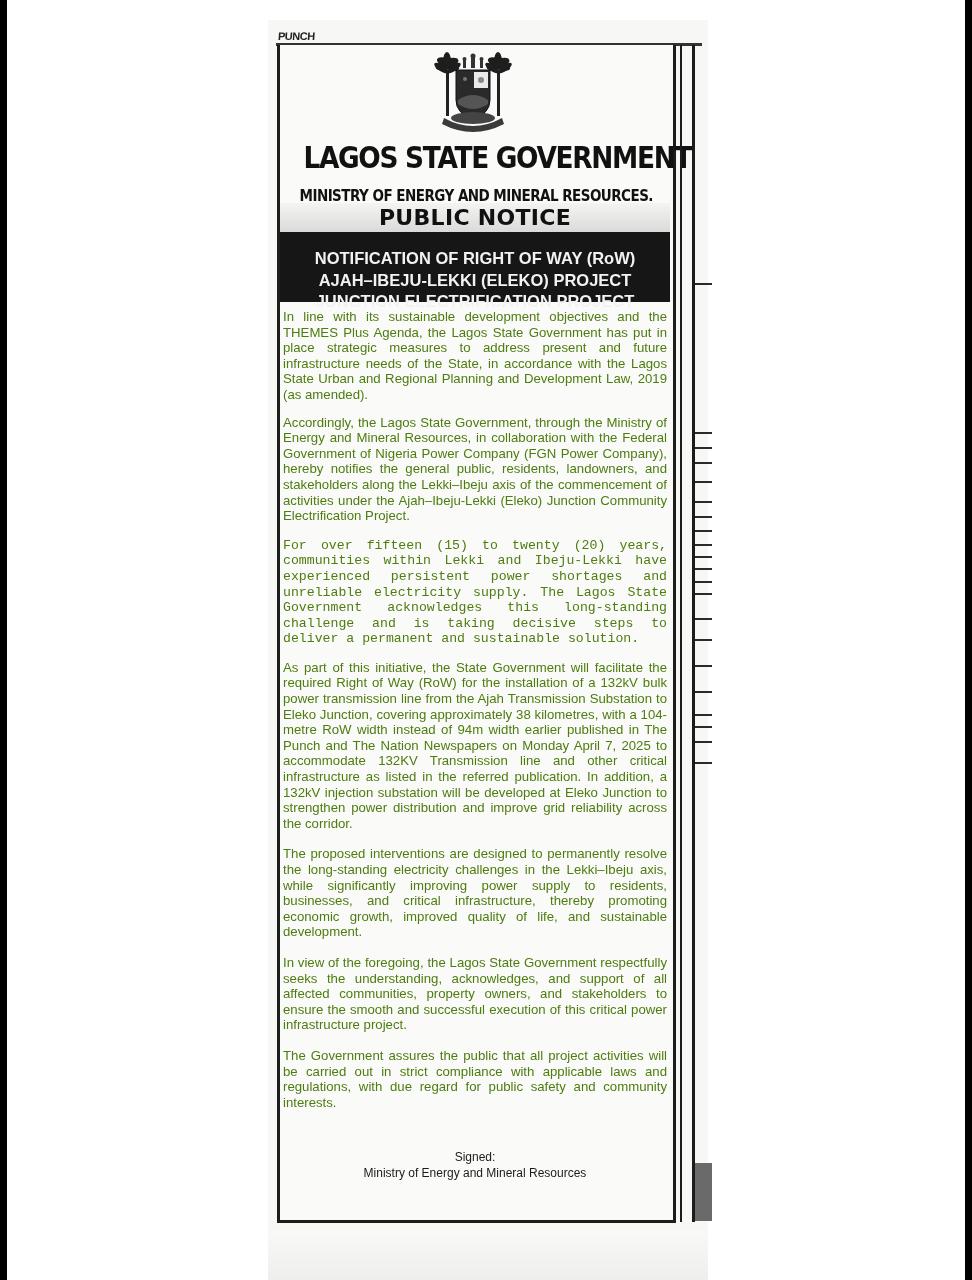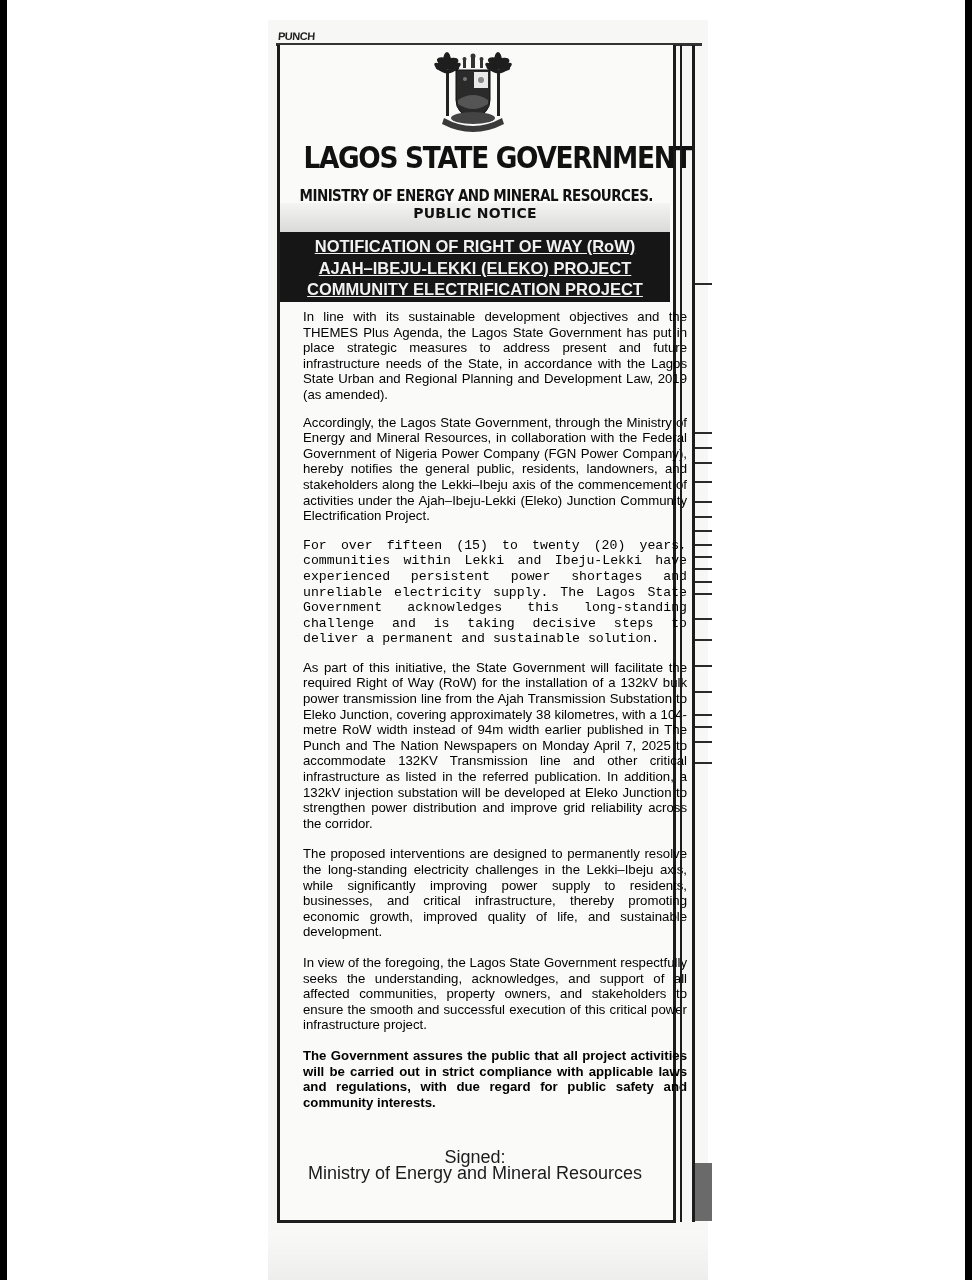--- a/index.html
+++ b/index.html
@@ -97,69 +97,67 @@
       width: 390px; height: 30px;
       background: linear-gradient(#f4f4f3, #d9d9d7);
     }
     .public-notice {
       position: absolute;
       left: 280px; top: 205px;
       width: 390px;
       text-align: center;
       font-family: "DejaVu Sans", sans-serif;
       font-weight: bold;
-      font-size: 14px;
+      font-size: 22px;
       letter-spacing: 0.3px;
       color: #111;
     }
     .dark-band {
       position: absolute;
       left: 280px; top: 232px;
       width: 390px; height: 70px;
       background: #161616;
       color: #f2f2f2;
       text-align: center;
       font-family: "Liberation Sans", sans-serif;
       font-weight: bold;
       font-size: 16.5px;
       line-height: 21.5px;
-      padding-top: 4px;
+      padding-top: 16px;
       box-sizing: border-box;
-      text-decoration: underline;
     }
     .dark-band div { white-space: nowrap; }
     .body-text {
       position: absolute;
       left: 283px; top: 309px;
       width: 384px;
       font-family: "Liberation Sans", sans-serif;
       font-size: 13.2px;
       line-height: 15.6px;
-      color: #000000;
+      color: #4d7c0f;
       text-align: justify;
-      margin-left: 20px;
     }
     .body-text p {
       margin: 0 0 15px 0;
     }
     .body-text p.p1 { margin-bottom: 12px; }
     .body-text p.p2 { margin-bottom: 14px; }
     .body-text p.p3 { margin-bottom: 13px; font-family: Liberation Mono, monospace; }
     .body-text p.p4 { margin-bottom: 15px; }
     .body-text p.p5 { margin-bottom: 15px; }
     .body-text p.p6 { margin-bottom: 15px; }
-    .body-text p.p7 { margin-bottom: 14px; font-weight: bold; }
+    .body-text p.p7 { margin-bottom: 14px; }
     .body-text p.p8 { margin-bottom: 0; }
     .signature {
       position: absolute;
       left: 280px; top: 1150px;
       width: 390px;
       text-align: center;
       font-family: "Liberation Sans", sans-serif;
-      font-size: 18px;
+      font-size: 12px;
       line-height: 15.5px;
       color: #1b1b1b;
     }
     .signature .sig-title { font-weight: bold; }
     
     .right-col {
       position: absolute;
       left: 680px; top: 45px;
       width: 24px; height: 1177px;
     }
@@ -233,21 +231,21 @@
 
 <div class="title-main">LAGOS STATE GOVERNMENT</div>
 <div class="title-ministry">MINISTRY OF ENERGY AND MINERAL RESOURCES.</div>
 
 <div class="public-notice-band"></div>
 <div class="public-notice">PUBLIC NOTICE</div>
 
 <div class="dark-band">
   <div>NOTIFICATION OF RIGHT OF WAY (RoW)</div>
   <div>AJAH–IBEJU-LEKKI (ELEKO) PROJECT</div>
-  <div>COMMUNITY ELECTRIFICATION PROJECT</div>
+  <div>JUNCTION ELECTRIFICATION PROJECT</div>
 </div>
 
 <div class="body-text">
   <p class="p1">In line with its sustainable development objectives and the THEMES Plus Agenda, the Lagos State Government has put in place strategic measures to address present and future infrastructure needs of the State, in accordance with the Lagos State Urban and Regional Planning and Development Law, 2019 (as amended).</p>
   <p class="p2">Accordingly, the Lagos State Government, through the Ministry of Energy and Mineral Resources, in collaboration with the Federal Government of Nigeria Power Company (FGN Power Company), hereby notifies the general public, residents, landowners, and stakeholders along the Lekki–Ibeju axis of the commencement of activities under the Ajah–Ibeju-Lekki (Eleko) Junction Community Electrification Project.</p>
   <p class="p3">For over fifteen (15) to twenty (20) years, communities within Lekki and Ibeju-Lekki have experienced persistent power shortages and unreliable electricity supply. The Lagos State Government acknowledges this long-standing challenge and is taking decisive steps to deliver a permanent and sustainable solution.</p>
   <p class="p4">As part of this initiative, the State Government will facilitate the required Right of Way (RoW) for the installation of a 132kV bulk power transmission line from the Ajah Transmission Substation to Eleko Junction, covering approximately 38 kilometres, with a 104-metre RoW width instead of 94m width earlier published in The Punch and The Nation Newspapers on Monday April 7, 2025 to accommodate 132KV Transmission line and other critical infrastructure as listed in the referred publication.  In addition, a 132kV injection substation will be developed at Eleko Junction to strengthen power distribution and improve grid reliability across the corridor.</p>
   <p class="p5">The proposed interventions are designed to permanently resolve the long-standing electricity challenges in the Lekki–Ibeju axis, while significantly improving power supply to residents, businesses, and critical infrastructure, thereby promoting economic growth, improved quality of life, and sustainable development.</p>
   <p class="p6">In view of the foregoing, the Lagos State Government respectfully seeks the understanding, acknowledges, and support of all affected communities, property owners, and stakeholders to ensure the smooth and successful execution of this critical power infrastructure project.</p>
   <p class="p7">The Government assures the public that all project activities will be carried out in strict compliance with applicable laws and regulations, with due regard for public safety and community interests.</p>

